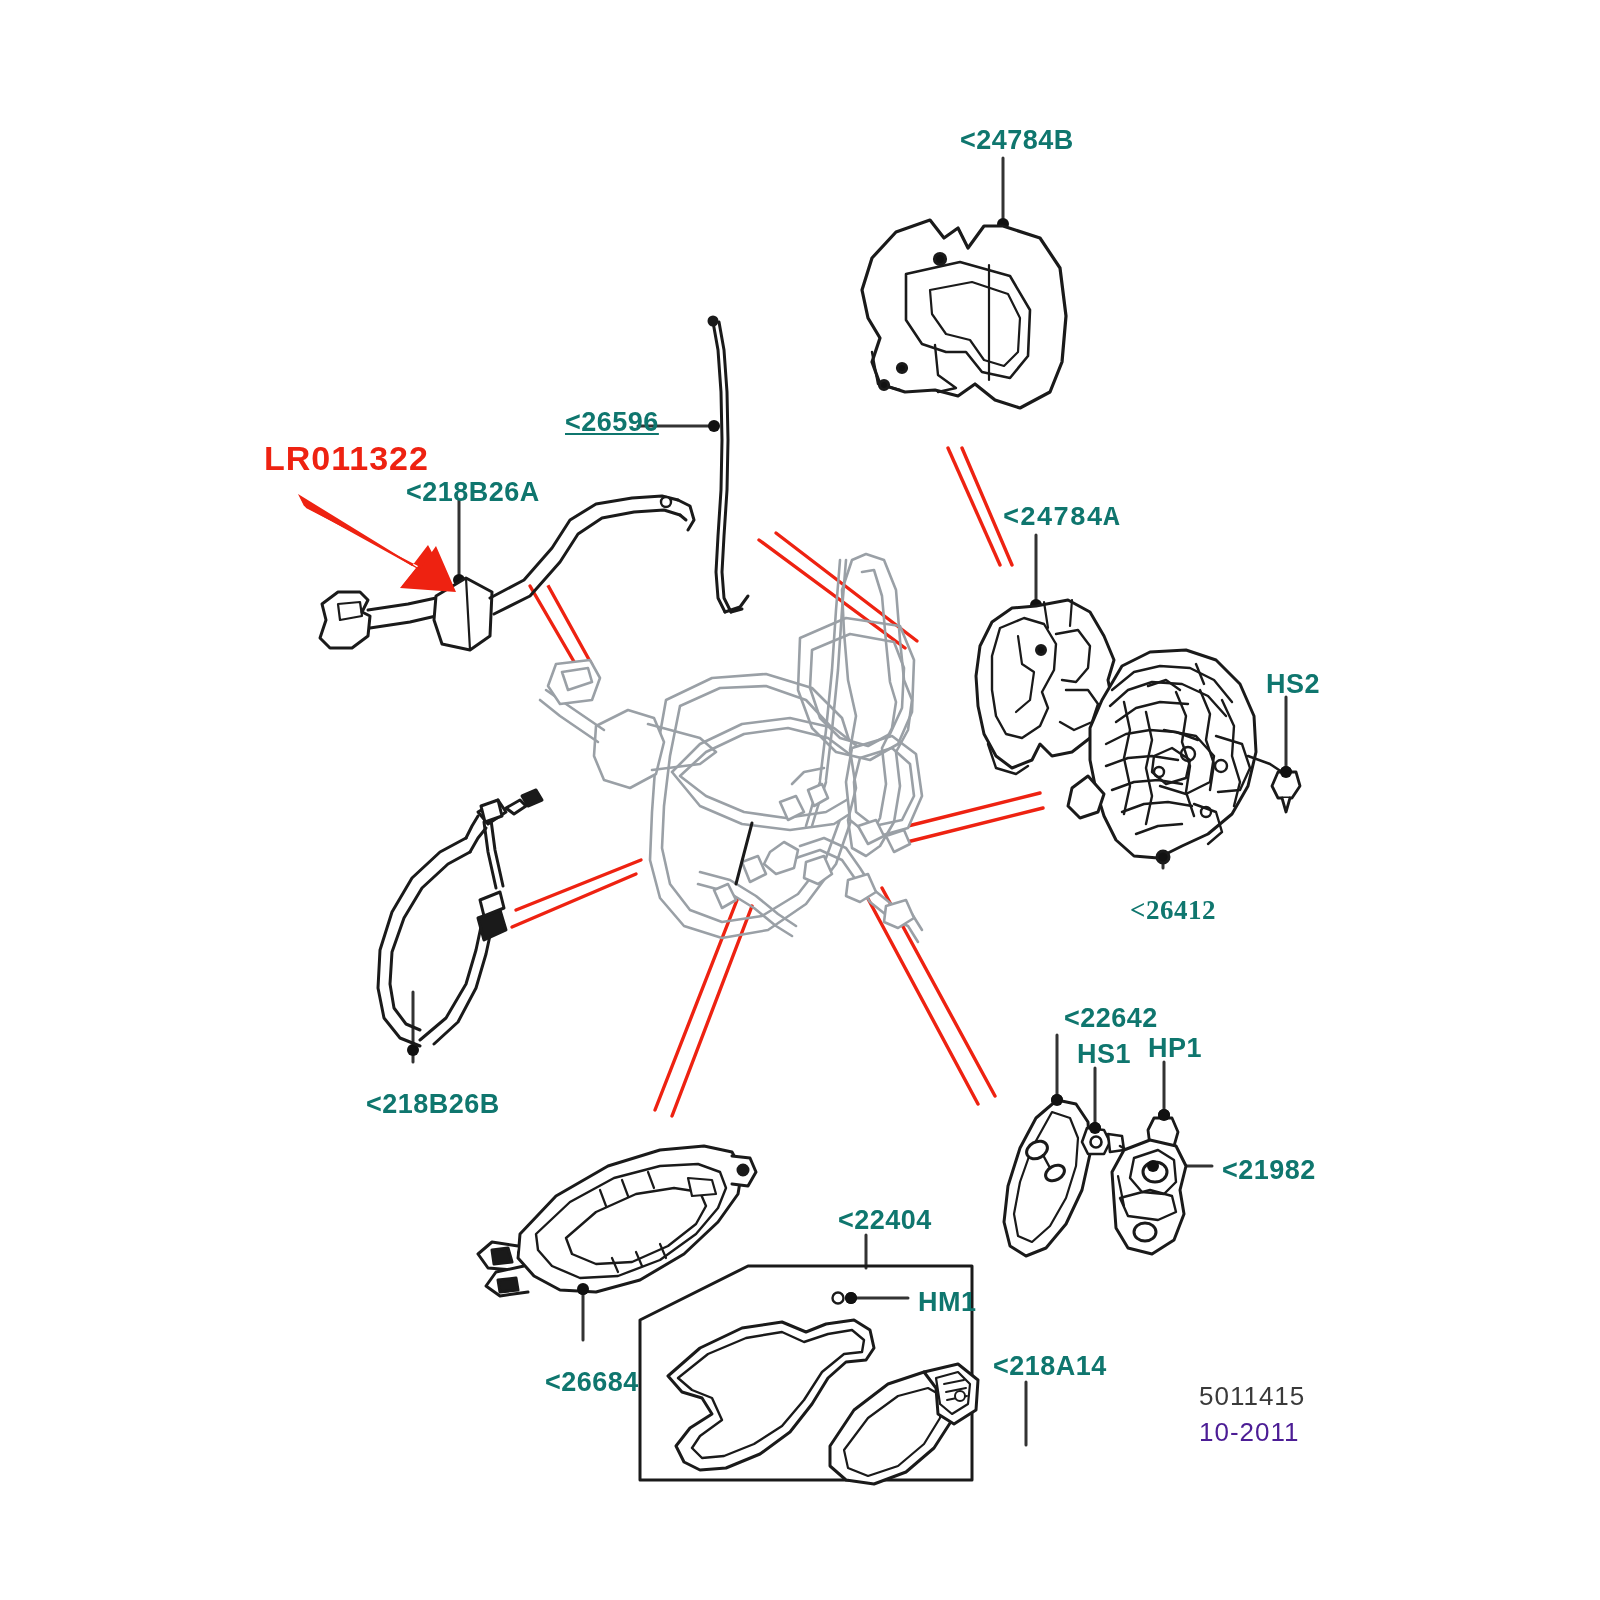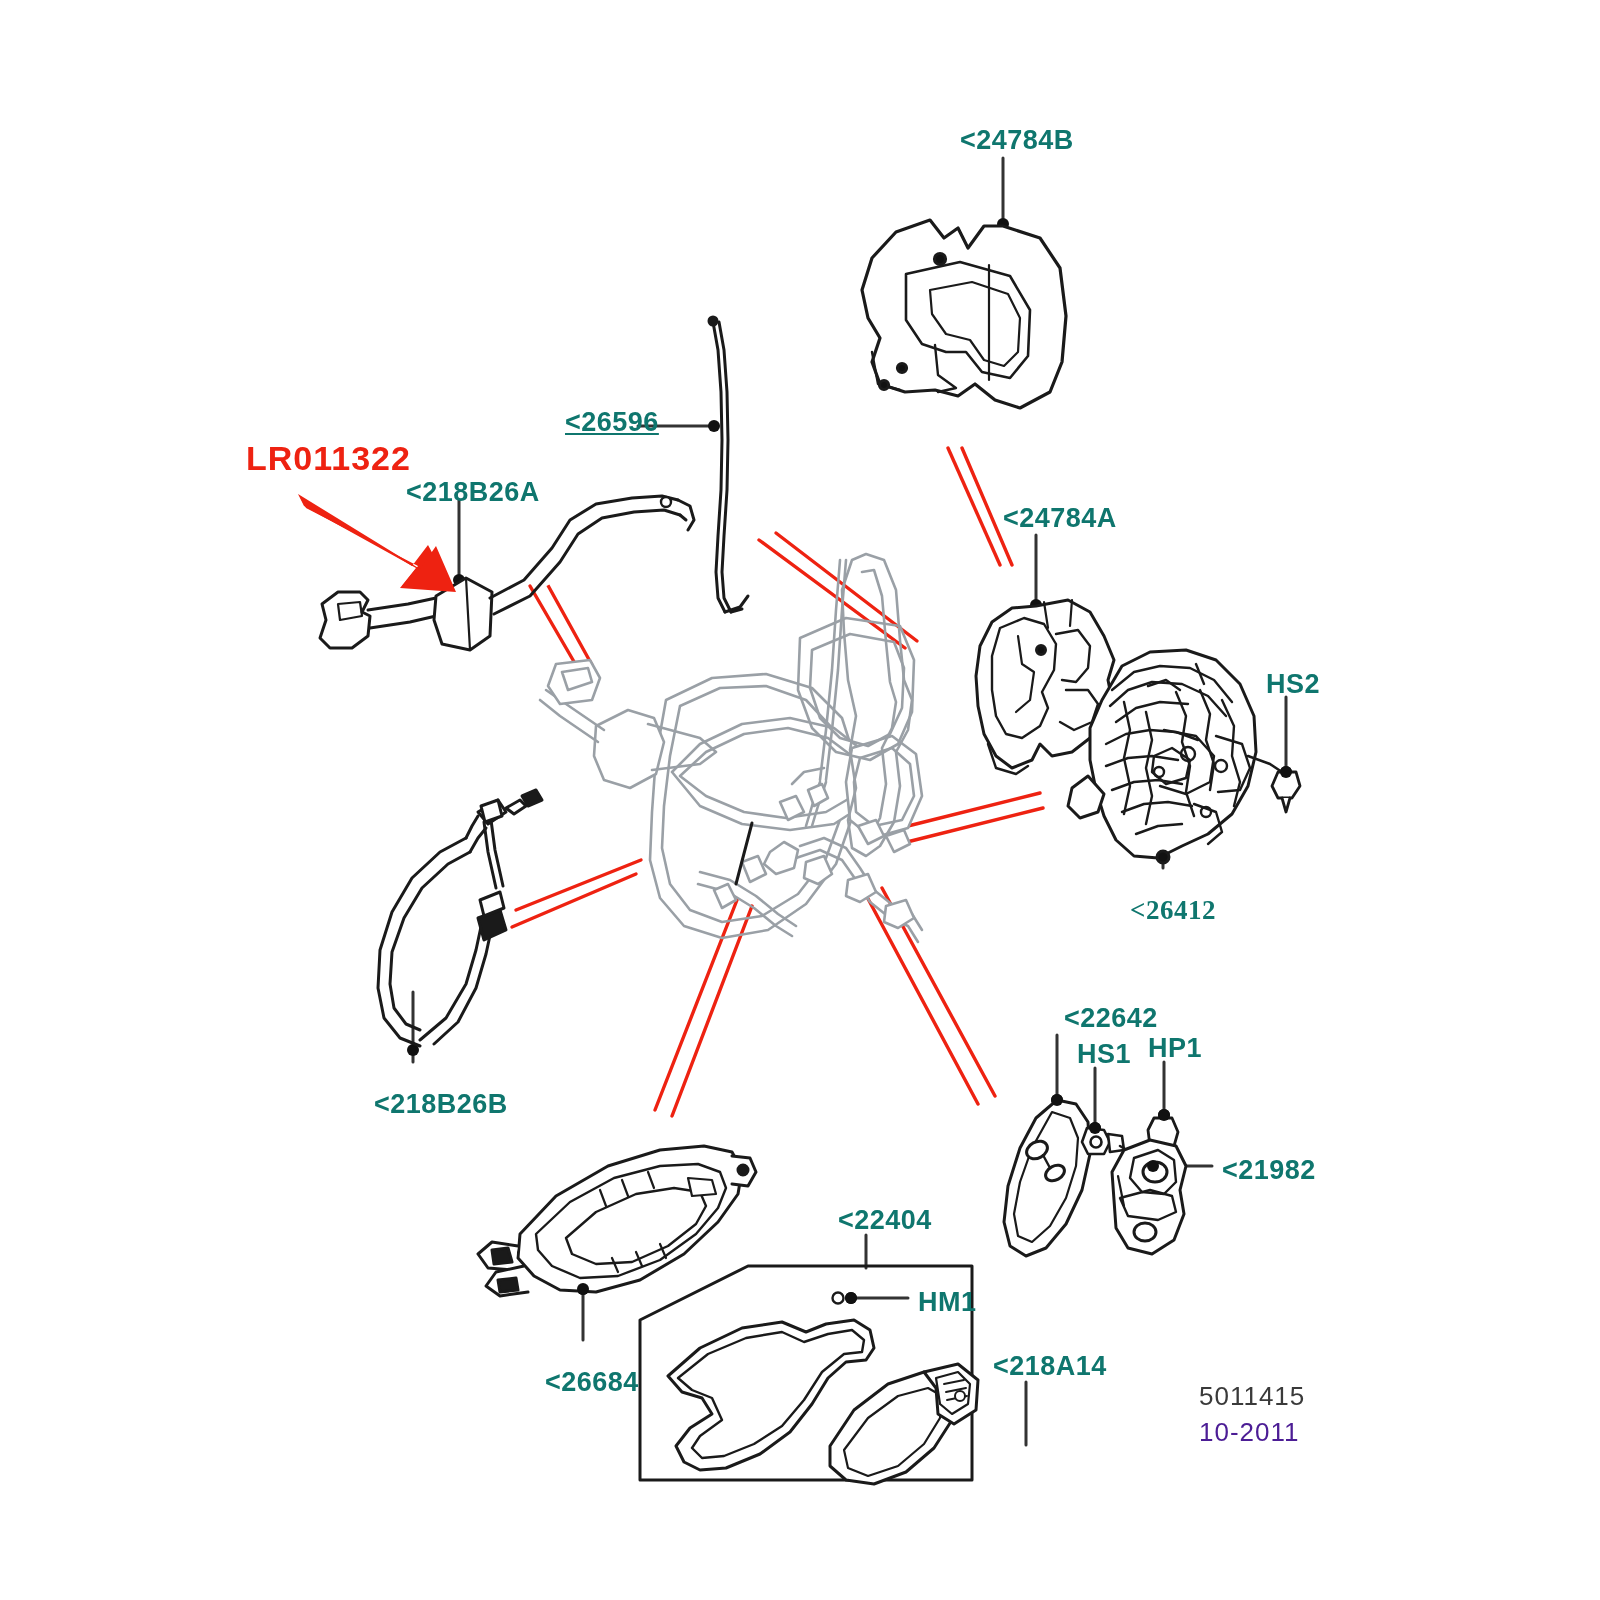--- a/index.html
+++ b/index.html
@@ -384,35 +384,35 @@
       </g>
 
       <g>
         <path d="M300,497 L412,566 L428,545 L452,590 L402,586 L418,566 L306,508 Z" fill="#ee2211"></path>
         <path d="M298,494 L420,569 L436,546 L456,592 L400,588 L416,568 L304,506 Z" fill="#ee2211"></path>
       </g>
 
     </g>
   </svg>
 
-  <div class="lbl red" style="left:246px;top:441px;text-align:right;">LR011322</div>
+  <div class="lbl red" style="left:264px;top:441px;text-align:right;">LR011322</div>
 
   <div class="lbl" style="left:960px;top:127px;">&lt;24784B</div>
 
   <div class="lbl" style="left:565px;top:409px;text-decoration:underline;">&lt;26596</div>
 
   <div class="lbl" style="left:406px;top:479px;">&lt;218B26A</div>
 
-  <div class="lbl" style="left:1003px;top:505px;">&lt;24784A</div>
+  <div class="lbl" style="left:1003px;top:505px;font-family:Liberation Mono, monospace;">&lt;24784A</div>
 
   <div class="lbl" style="left:1266px;top:671px;">HS2</div>
 
   <div class="lbl" style="left:1130px;top:897px;font-family:Liberation Serif, serif;">&lt;26412</div>
 
-  <div class="lbl" style="left:366px;top:1091px;margin-left:8px;">&lt;218B26B</div>
+  <div class="lbl" style="left:366px;top:1091px;">&lt;218B26B</div>
 
   <div class="lbl" style="left:1064px;top:1005px;">&lt;22642</div>
 
   <div class="lbl" style="left:1077px;top:1041px;">HS1</div>
 
   <div class="lbl" style="left:1148px;top:1035px;">HP1</div>
 
   <div class="lbl" style="left:1222px;top:1157px;">&lt;21982</div>
 
   <div class="lbl" style="left:545px;top:1369px;">&lt;26684</div>

